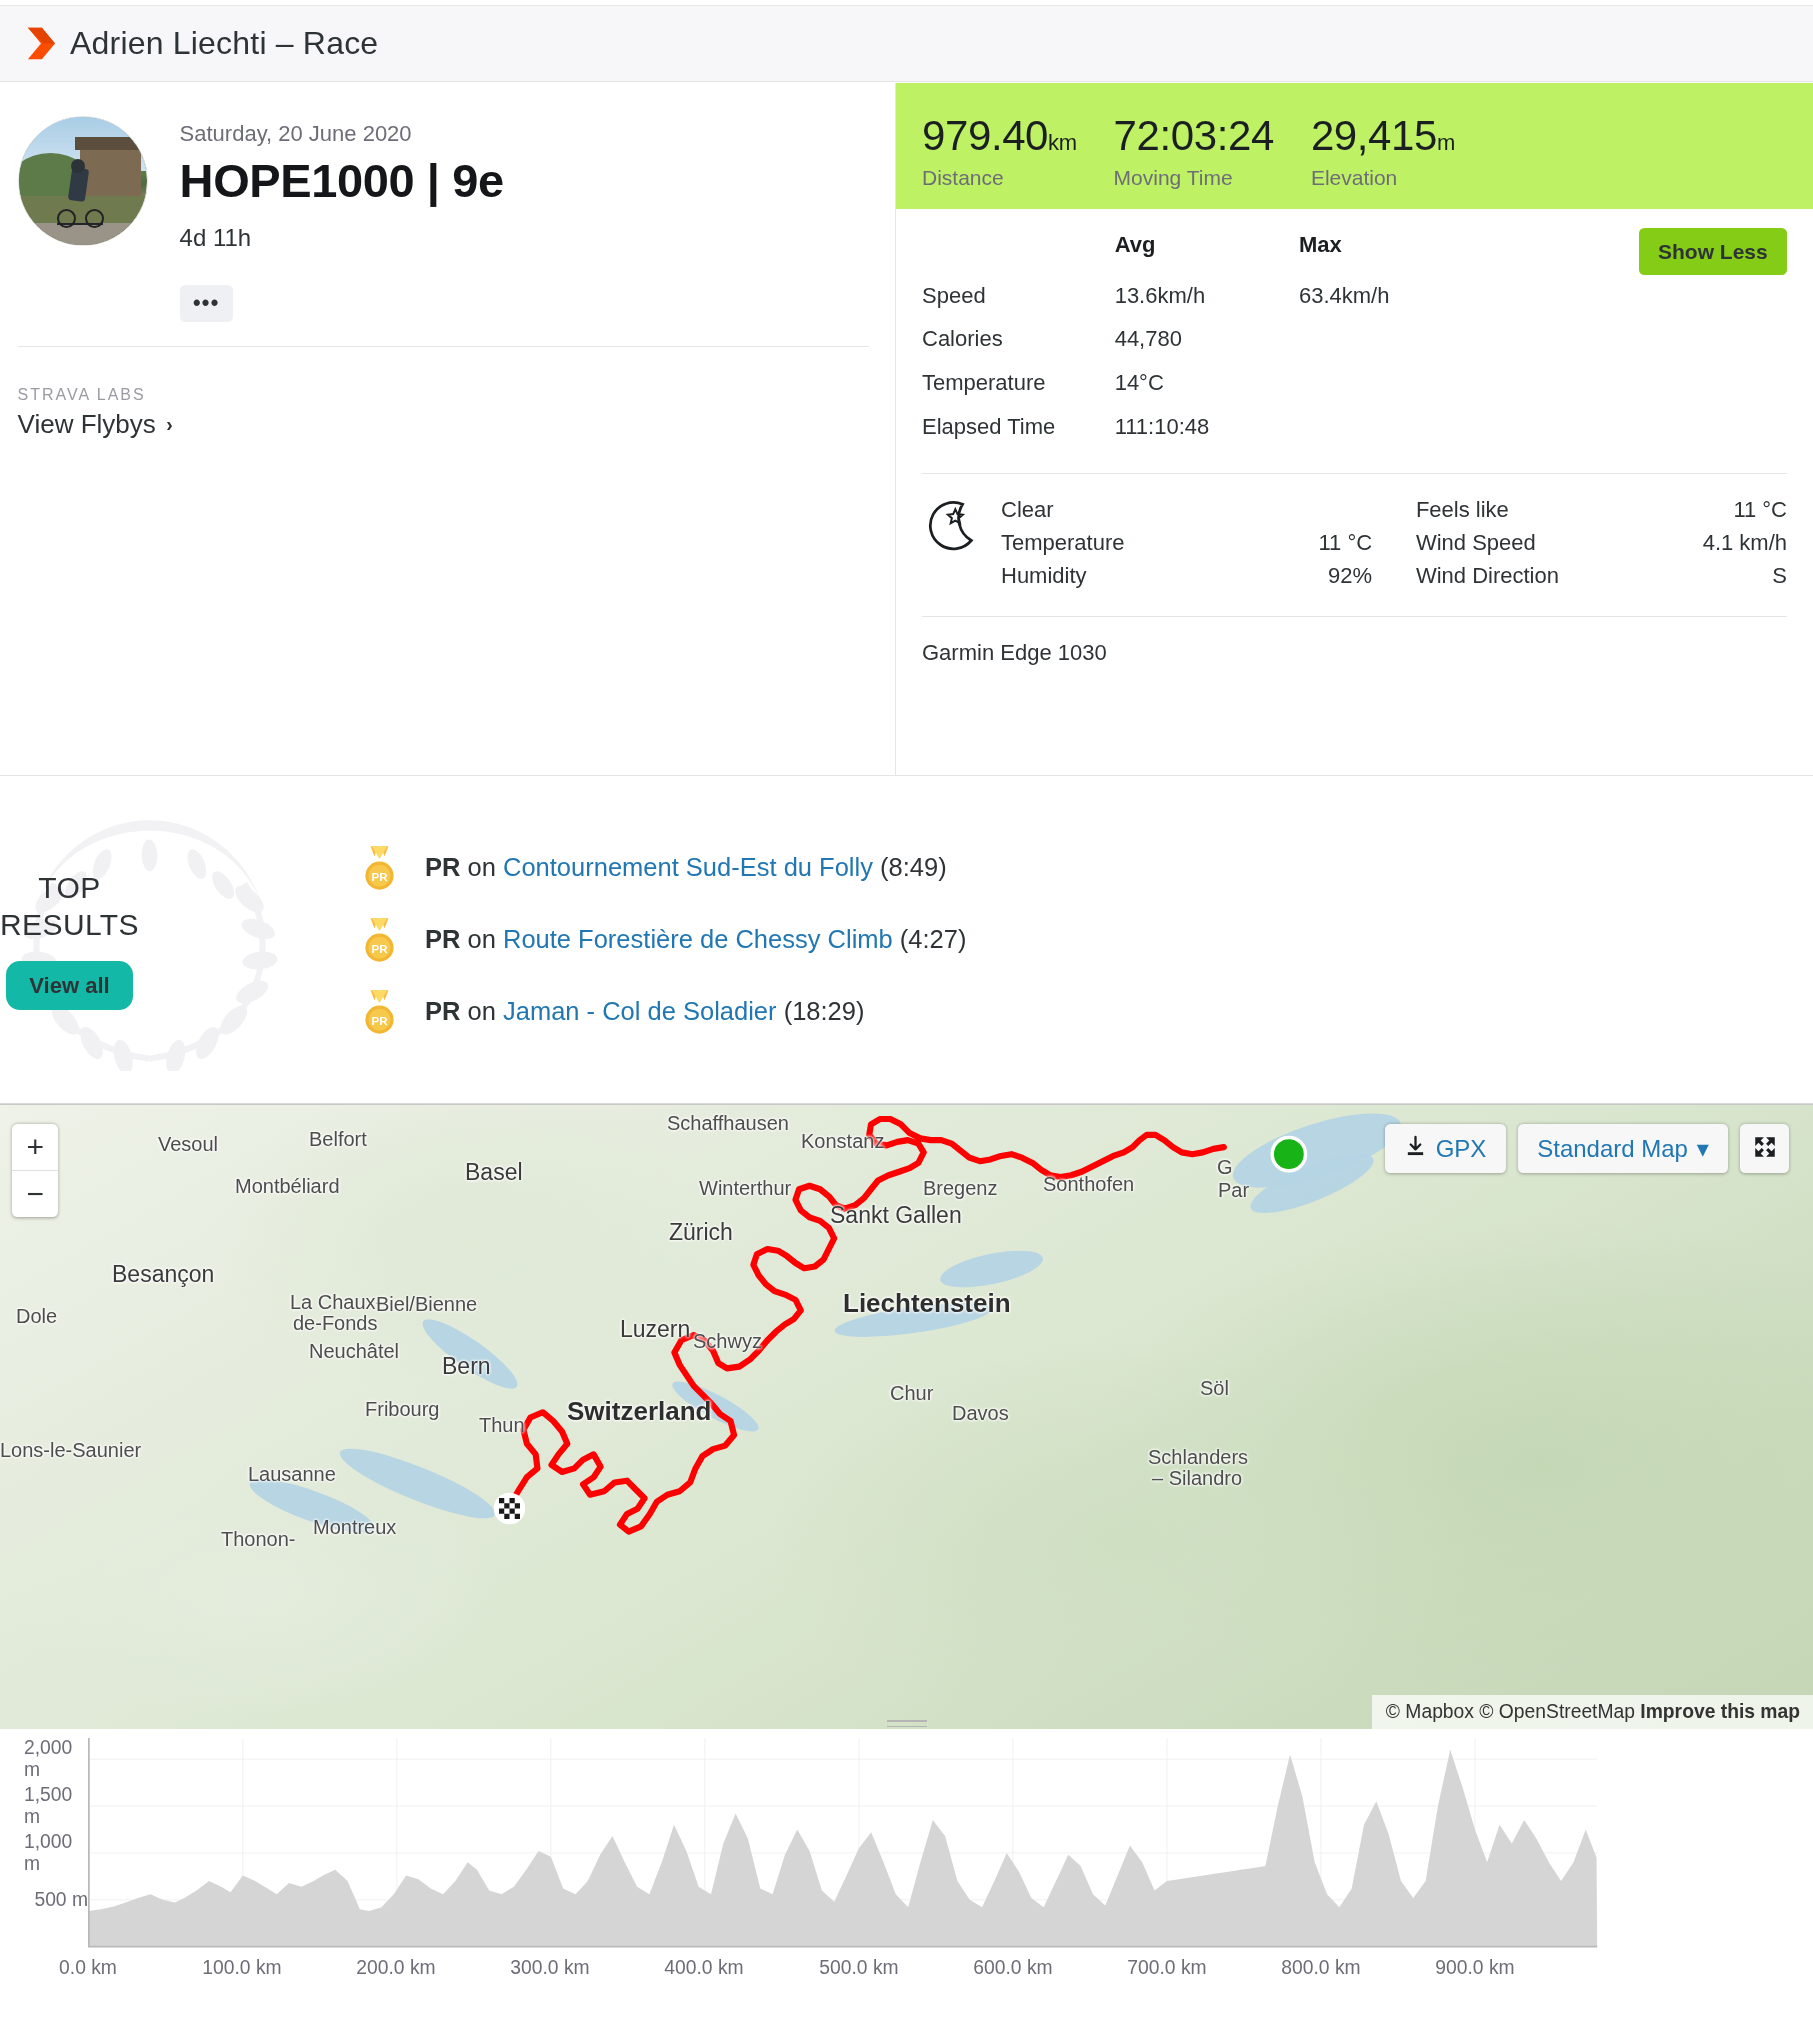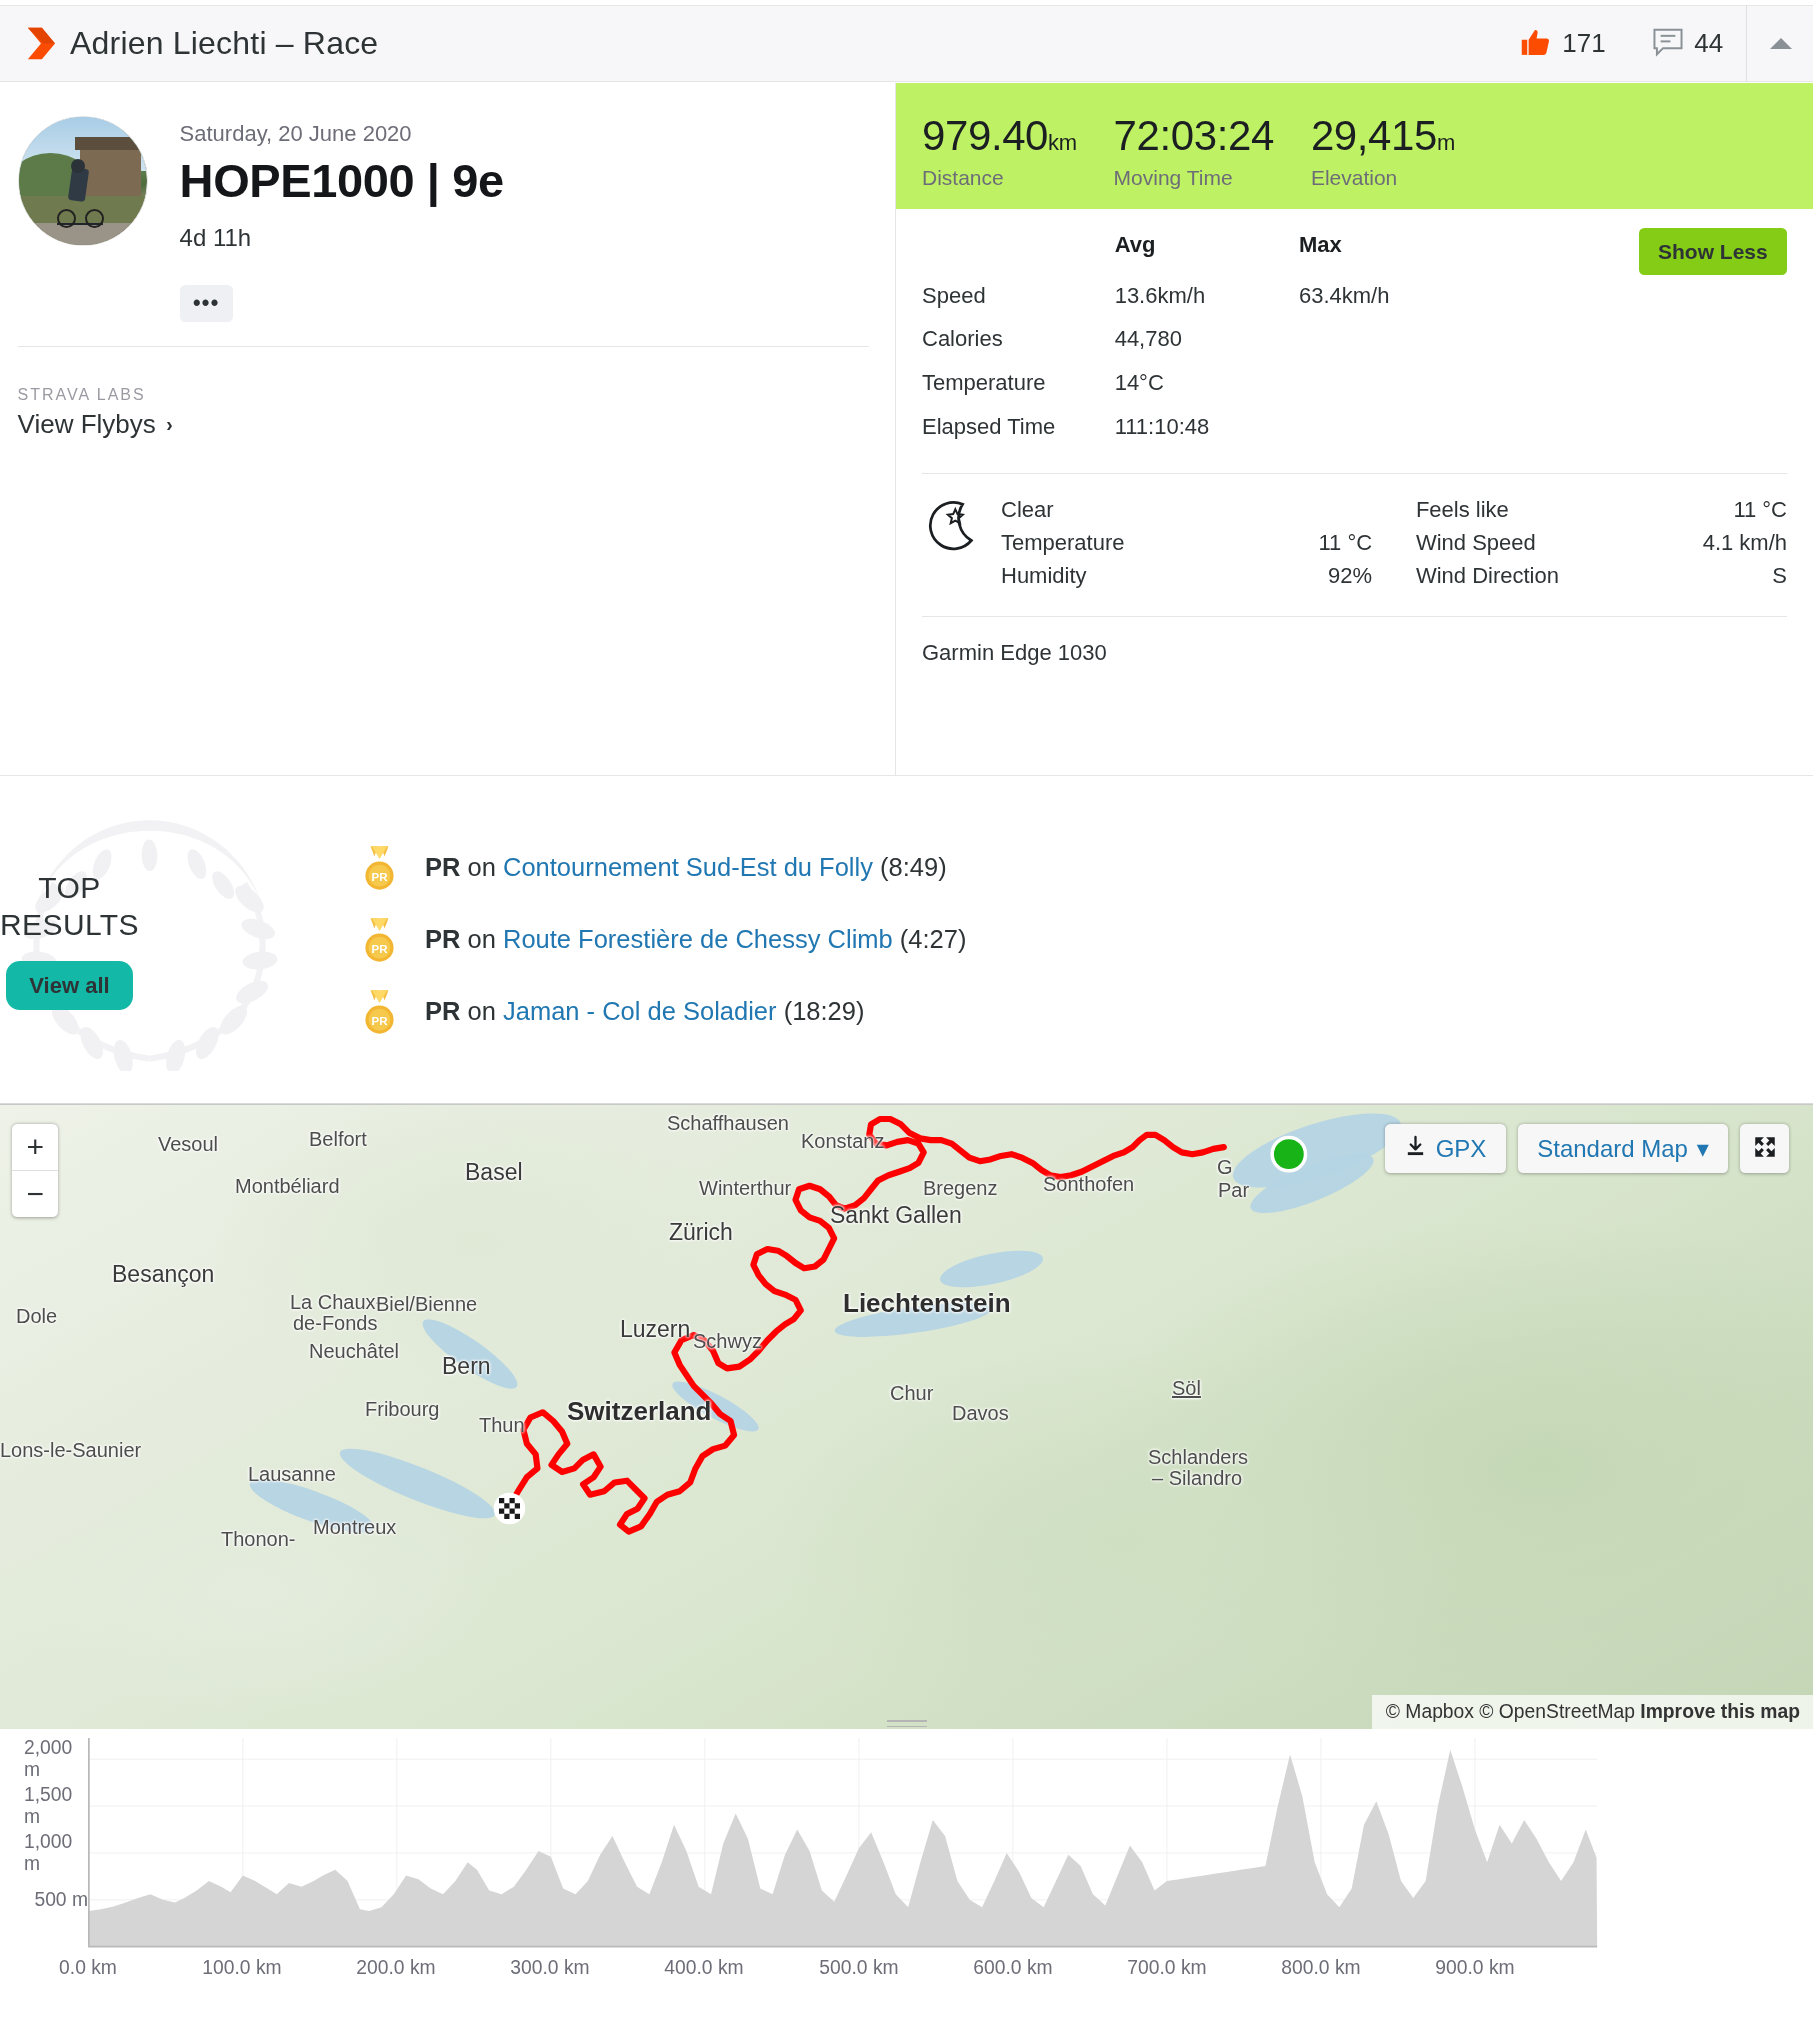--- a/index.html
+++ b/index.html
@@ -206,45 +206,20 @@
 
   <div class="header">
     <div class="hdr-left">
       <span>
         <svg class="strava-chevron" viewBox="0 0 34 40">
           <path d="M2 2 L18 2 L33 20 L18 38 L2 38 L17 20 Z" fill="#fc4c02"></path>
           <path d="M2 2 L18 2 L33 20 L20 20 Z" fill="#e34402"></path>
         </svg>
       </span>
       <span class="hdr-title">Adrien Liechti – Race</span>
-    </div>
-    <div class="hdr-right">
-      <div class="kudo-group">
-        <span>
-          <svg width="33" height="33" viewBox="0 0 24 24">
-            <path d="M2 10h4v11H2z" fill="#fc4c02"></path>
-            <path d="M7 21V10l4.5-7c1.3-.3 2.2.6 2 2L12.8 9H20c1.1 0 2 .9 1.8 2l-1.9 8.4c-.2.9-1 1.6-2 1.6H7z" fill="#fc4c02"></path>
-          </svg>
-        </span>
-        <span class="kudo-count">171</span>
-      </div>
-      <div class="comment-group">
-        <span>
-          <svg width="32" height="30" viewBox="0 0 26 24">
-            <path d="M2 2h22v15H9l-5 5v-5H2z" fill="none" stroke="#8a9196" stroke-width="1.6"></path>
-            <line x1="7" y1="7" x2="19" y2="7" stroke="#8a9196" stroke-width="1.6"></line>
-            <line x1="7" y1="11.5" x2="15" y2="11.5" stroke="#8a9196" stroke-width="1.6"></line>
-          </svg>
-        </span>
-        <span class="comment-count">44</span>
-      </div>
-      <div class="hdr-divider"></div>
-      <div class="collapse-btn">
-        <span class="tri-up"></span>
-      </div>
     </div>
   </div>
 
   <div class="content-top">
 
     <div class="col-left">
       <div class="athlete-row">
         <div class="avatar">
           <div class="sky"></div>
             <div class="hill"></div>
@@ -503,21 +478,21 @@
         <div class="map-label" style="left: 376px; top: 188px;">Biel/Bienne</div>
         <div class="map-label city-big" style="left: 620px; top: 211px;">Luzern</div>
         <div class="map-label" style="left: 693px; top: 225px;">Schwyz</div>
         <div class="map-label" style="left: 309px; top: 235px;">Neuchâtel</div>
         <div class="map-label city-big" style="left: 442px; top: 248px;">Bern</div>
         <div class="map-label" style="left: 890px; top: 277px;">Chur</div>
         <div class="map-label" style="left: 952px; top: 297px;">Davos</div>
         <div class="map-label" style="left: 365px; top: 293px;">Fribourg</div>
         <div class="map-label country" style="left: 567px; top: 291px;">Switzerland</div>
         <div class="map-label" style="left: 479px; top: 309px;">Thun</div>
-        <div class="map-label" style="left: 1172px; top: 272px; text-decoration: underline;">Söl</div>
+        <div class="map-label" style="left: 1200px; top: 272px;">Söl</div>
         <div class="map-label" style="left: 1148px; top: 341px;">Schlanders</div>
         <div class="map-label" style="left: 1152px; top: 362px;">– Silandro</div>
         <div class="map-label" style="left: 0px; top: 334px;">Lons-le-Saunier</div>
         <div class="map-label" style="left: 248px; top: 358px;">Lausanne</div>
         <div class="map-label" style="left: 313px; top: 411px;">Montreux</div>
         <div class="map-label" style="left: 221px; top: 423px;">Thonon-</div>
         <div class="map-label" style="left: 1218px; top: 74px;">Par</div>
         <div class="map-label" style="left: 1217px; top: 51px;">G</div>
       </div>
 

